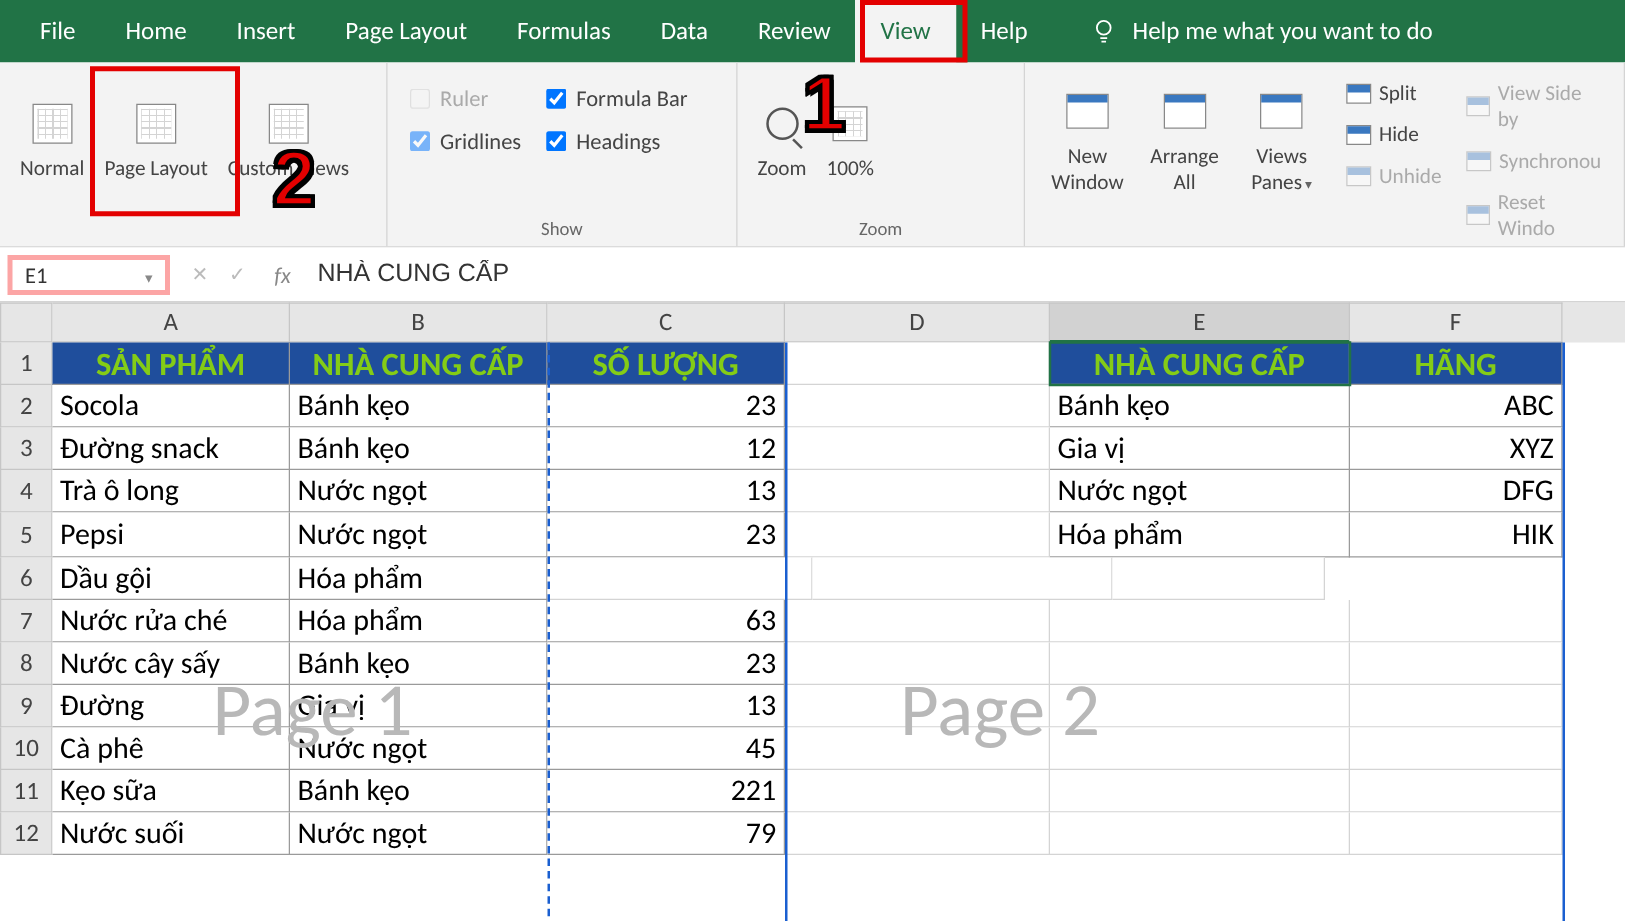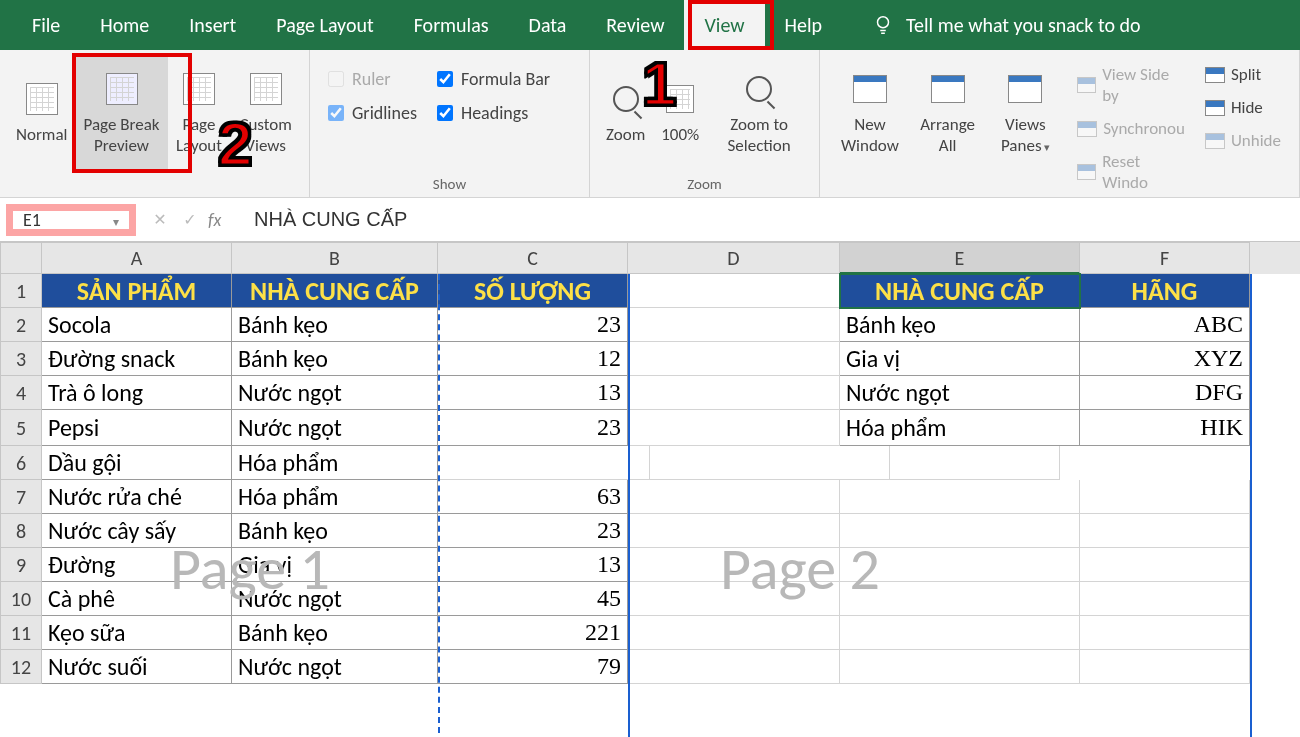--- a/index.html
+++ b/index.html
@@ -30,41 +30,41 @@
 .checkbox-col input { margin-right: 8px; width: 16px; height: 16px; }
 .checkbox-col.dim label { color: #aaa; }
 .checkbox-col.dim input { opacity: 0.5; }
 
 .small-item { display: flex; align-items: center; font-size: 17px; color: #444; padding: 2px 4px; }
 .small-item .mini-icon { width: 20px; height: 16px; margin-right: 6px; }
 .small-item.dim { color: #aaa; }
 
 
 .fx-bar { height: 44px; border-bottom: 1px solid #c6c6c6; display: flex; align-items: center; background: #fff; }
-.name-box { width: 130px; border: 7px solid #fca5a5; height: 32px; margin: 0 6px; display: flex; align-items: center; padding: 0 10px; font-size: 18px; color: #333; justify-content: space-between; gap: 20px; }
+.name-box { width: 130px; border: 4px solid #fca5a5; height: 32px; margin: 0 6px; display: flex; align-items: center; padding: 0 10px; font-size: 18px; color: #333; justify-content: space-between; gap: 20px; }
 .name-box .dd::after { content: "▾"; color: #888; font-size: 12px; }
-.fx-btn { width: 36px; color: #888; text-align: left; font-size: 18px; font-style: italic; }
+.fx-btn { width: 36px; color: #888; text-align: center; font-size: 18px; font-style: italic; }
 .fx-input { flex: 1; border: none; outline: none; height: 32px; font-size: 20px; padding: 0 10px; color: #333; }
 .cancel-check { display:flex; gap:10px; padding:0 8px; color:#bbb; font-size:16px;}
 .cancel-check span { width:20px; text-align:center;}
 
 
 .grid-wrap { position: relative; }
 .col-headers { display: flex; height: 32px; background: #e6e6e6; }
 .corner { width: 42px; border: 1px solid #c6c6c6; background: #e6e6e6; }
 .colh { border: 1px solid #c6c6c6; border-left: none; text-align: center; font-size: 20px; color: #444; display: flex; align-items: center; justify-content: center; background: #e6e6e6; }
 .colh.sel { background: #d2d2d2; border-bottom: 2px solid #217346; }
 
 .rows { }
 .row { display: flex; }
 .rowh { width: 42px; border: 1px solid #c6c6c6; border-top: none; text-align: center; font-size: 20px; color: #444; background: #e6e6e6; display: flex; align-items: center; justify-content: center; }
 .cell { border: 1px solid #9a9a9a; border-left: none; border-top: none; font-size: 24px; padding: 0 6px; display: flex; align-items: center; overflow: hidden; white-space: nowrap; background: #fff; }
 .cell.blank { border: 1px solid #d4d4d4; border-left: none; border-top: none; }
-.cell.num { justify-content: flex-end; font-family: Liberation Serif, serif; }
-.cell.header-cell { background: #1f4e9c; color: #fde047; font-weight: bold; justify-content: center; font-size: 26px; }
+.cell.num { justify-content: flex-end; }
+.cell.header-cell { background: #1f4e9c; color: #84cc16; font-weight: bold; justify-content: center; font-size: 26px; }
 .cell.selected { outline: 2px solid #217346; outline-offset: -1px; position: relative; z-index: 2; }
 
 
 .cw-A { width: 190px; } .cw-B { width: 206px; } .cw-C { width: 190px; }
 .cw-D { width: 212px; } .cw-E { width: 240px; } .cw-F { width: 170px; }
 
 
 .rh-head { height: 34px; }
 .rh { height: 34px; }
 .rh5 { height: 36px; }
@@ -99,39 +99,33 @@
   <div class="menu-item">Formulas</div>
   <div class="menu-item">Data</div>
   <div class="menu-item">Review</div>
   <div class="menu-item active">View</div>
   <div class="menu-item">Help</div>
   <div class="tellme">
     <svg class="bulb" width="22" height="22" viewBox="0 0 24 24" fill="none" stroke="#fff" stroke-width="1.6">
         <circle cx="12" cy="9" r="6"></circle>
         <path d="M9 18h6M10 21h4"></path>
       </svg>
-    <span>Tell me what you snack to do</span>
+    <span>Help me what you want to do</span>
   </div>
 </div>
 
 <div class="ribbon">
 
   <div class="ribbon-group" style="width:310px">
     <div class="group-body">
       <div class="big-btn">
         <div class="icon-slot">
             <span class="icon-sheet"></span>
           </div>
         <span>Normal</span>
-      </div>
-      <div class="big-btn highlight">
-        <div class="icon-slot">
-            <span class="icon-sheet" style="background:#eef;"></span>
-          </div>
-        <span>Page Break Preview</span>
       </div>
       <div class="big-btn">
         <div class="icon-slot">
             <span class="icon-sheet"></span>
           </div>
         <span>Page Layout</span>
       </div>
       <div class="big-btn">
         <div class="icon-slot">
             <span class="icon-sheet"></span>
@@ -174,26 +168,20 @@
             <span class="icon-zoom"></span>
           </div>
         <span>Zoom</span>
       </div>
       <div class="big-btn">
         <div class="icon-slot">
             <span class="icon-sheet" style="width:28px;height:28px"></span>
           </div>
         <span>100%</span>
       </div>
-      <div class="big-btn">
-        <div class="icon-slot">
-            <span class="icon-zoom"></span>
-          </div>
-        <span>Zoom to Selection</span>
-      </div>
     </div>
     <div class="group-label">Zoom</div>
   </div>
 
   <div class="ribbon-group" style="flex:1">
     <div class="group-body">
       <div class="big-btn">
         <div class="icon-slot">
             <span class="icon-window"></span>
           </div>
@@ -203,47 +191,47 @@
         <div class="icon-slot">
             <span class="icon-window"></span>
           </div>
         <span>Arrange All</span>
       </div>
       <div class="big-btn">
         <div class="icon-slot">
             <span class="icon-window"></span>
           </div>
         <span class="caret-down">Views Panes</span>
+      </div>
+      <div style="display:flex; flex-direction:column; padding:8px 6px; gap:8px;">
+        <div class="small-item">
+            <span class="icon-window mini-icon"></span>
+            <span>Split</span>
+          </div>
+        <div class="small-item">
+            <span class="icon-window mini-icon"></span>
+            <span>Hide</span>
+          </div>
+        <div class="small-item dim">
+            <span class="icon-window mini-icon" style="opacity:.4"></span>
+            <span>Unhide</span>
+          </div>
       </div>
       <div style="display:flex; flex-direction:column; padding:8px 6px; gap:8px;">
         <div class="small-item dim">
             <span class="icon-window mini-icon" style="opacity:.4"></span>
             <span>View Side by</span>
           </div>
         <div class="small-item dim">
             <span class="icon-window mini-icon" style="opacity:.4"></span>
             <span>Synchronou</span>
           </div>
         <div class="small-item dim">
             <span class="icon-window mini-icon" style="opacity:.4"></span>
             <span>Reset Windo</span>
-          </div>
-      </div>
-      <div style="display:flex; flex-direction:column; padding:8px 6px; gap:8px;">
-        <div class="small-item">
-            <span class="icon-window mini-icon"></span>
-            <span>Split</span>
-          </div>
-        <div class="small-item">
-            <span class="icon-window mini-icon"></span>
-            <span>Hide</span>
-          </div>
-        <div class="small-item dim">
-            <span class="icon-window mini-icon" style="opacity:.4"></span>
-            <span>Unhide</span>
           </div>
       </div>
     </div>
     <div class="group-label">Window</div>
   </div>
 </div>
 
 <div class="fx-bar">
   <div class="name-box">
     <span>E1</span>

